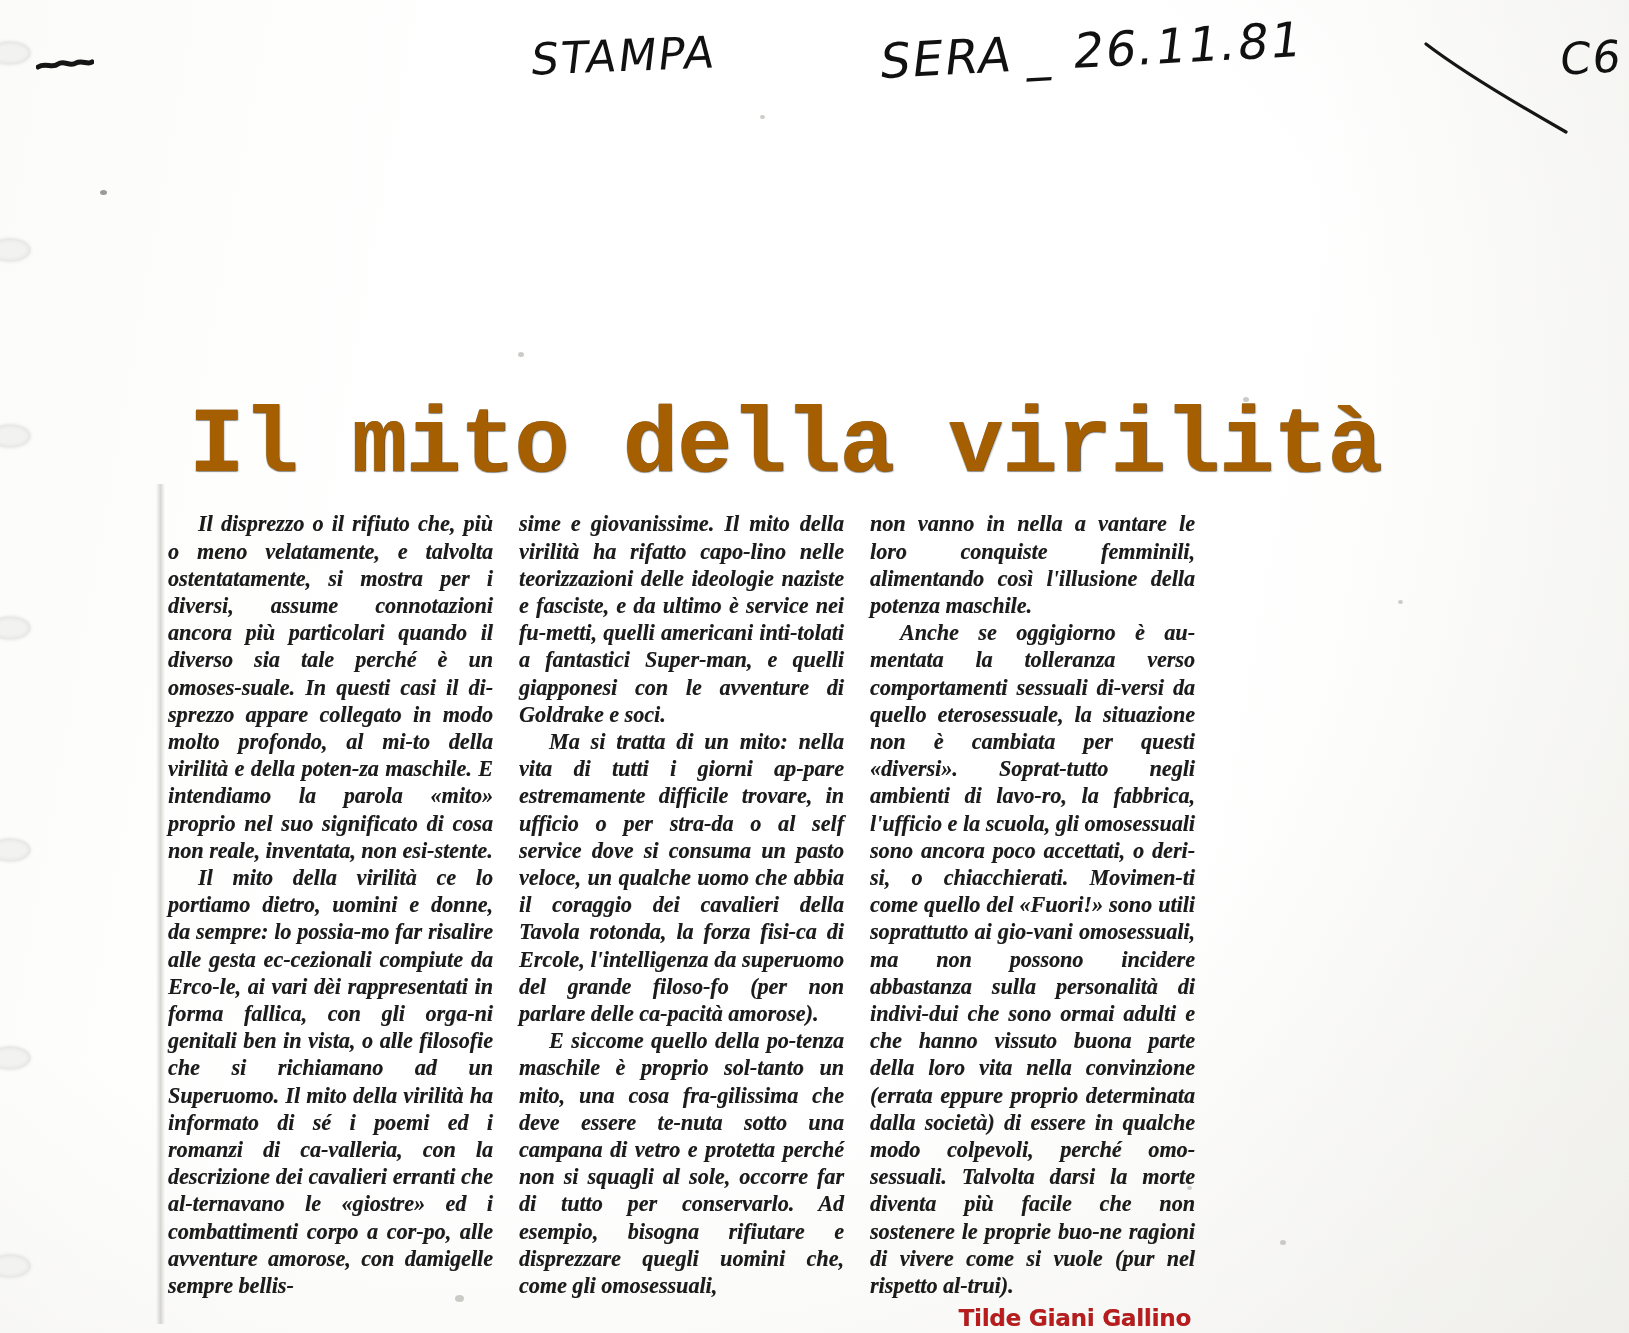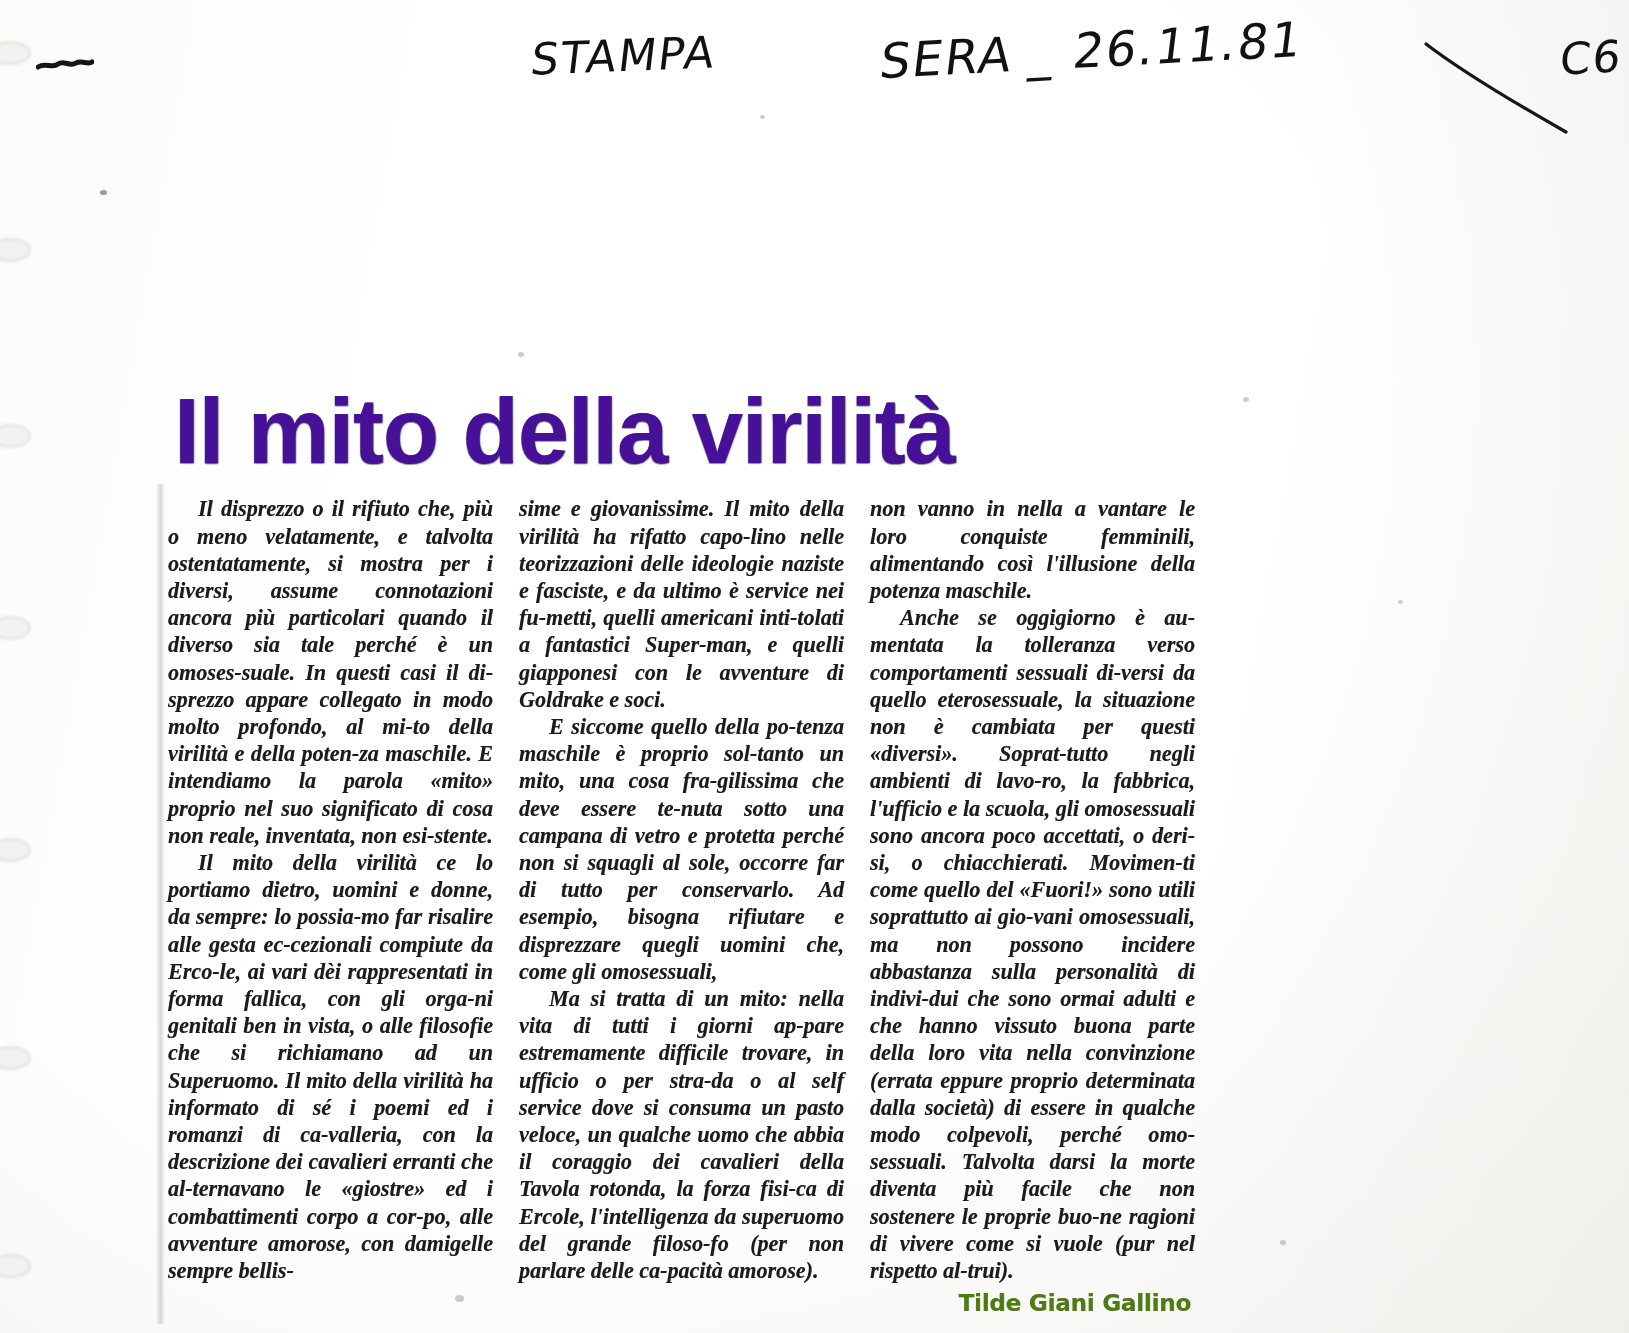--- a/index.html
+++ b/index.html
@@ -100,28 +100,28 @@
   #clipping {
     position: absolute;
     left: 168px;
     top: 388px;
     width: 1045px;
     height: 945px;
   }
 
   
   #headline {
-    margin: 0;
+    margin: 15px;
     padding: 0 0 0 6px;
-    font-family: Liberation Sans, sans-serif;
+    font-family: Liberation Mono, monospace;
     font-weight: 700;
     font-size: 92px;
     line-height: 0.95;
     letter-spacing: -1px;
-    color: #4c1d95;
+    color: #a16207;
     white-space: nowrap;
     
     text-shadow:
       0.6px 0.4px 0 rgba(20,20,20,0.55),
       -0.5px 0.6px 0 rgba(70,70,70,0.35),
       1.2px 1.1px 1.4px rgba(0,0,0,0.28);
     filter: contrast(1.12);
   }
 
   
@@ -155,21 +155,21 @@
   
   #byline {
     margin-top: 6px;
     text-align: right;
     padding-right: 4px;
     font-family: "DejaVu Sans", sans-serif;
     font-style: normal;
     font-weight: 700;
     font-size: 23px;
     letter-spacing: -0.2px;
-    color: #4d7c0f;
+    color: #b91c1c;
     text-shadow: 0.4px 0.3px 0.4px rgba(0,0,0,0.4);
   }
 
   
   #clip-edge-left {
     position: absolute;
     left: -12px;
     top: 96px;
     width: 9px;
     height: 840px;
@@ -231,22 +231,22 @@
 
     <div id="columns">
 
       <div class="news-column">
         <p>Il disprezzo o il rifiuto che, più o meno velatamente, e talvolta ostentatamente, si mostra per i diversi, assume connotazioni ancora più particolari quando il diverso sia tale perché è un omoses-suale. In questi casi il di-sprezzo appare collegato in modo molto profondo, al mi-to della virilità e della poten-za maschile. E intendiamo la parola «mito» proprio nel suo significato di cosa non reale, inventata, non esi-stente.</p>
         <p>Il mito della virilità ce lo portiamo dietro, uomini e donne, da sempre: lo possia-mo far risalire alle gesta ec-cezionali compiute da Erco-le, ai vari dèi rappresentati in forma fallica, con gli orga-ni genitali ben in vista, o alle filosofie che si richiamano ad un Superuomo. Il mito della virilità ha informato di sé i poemi ed i romanzi di ca-valleria, con la descrizione dei cavalieri erranti che al-ternavano le «giostre» ed i combattimenti corpo a cor-po, alle avventure amorose, con damigelle sempre bellis-</p>
       </div>
 
       <div class="news-column">
         <p class="continuation">sime e giovanissime. Il mito della virilità ha rifatto capo-lino nelle teorizzazioni delle ideologie naziste e fasciste, e da ultimo è service nei fu-metti, quelli americani inti-tolati a fantastici Super-man, e quelli giapponesi con le avventure di Goldrake e soci.</p>
+        <p>Ma si tratta di un mito: nella vita di tutti i giorni ap-pare estremamente difficile trovare, in ufficio o per stra-da o al self service dove si consuma un pasto veloce, un qualche uomo che abbia il coraggio dei cavalieri della Tavola rotonda, la forza fisi-ca di Ercole, l'intelligenza da superuomo del grande filoso-fo (per non parlare delle ca-pacità amorose).</p>
         <p>E siccome quello della po-tenza maschile è proprio sol-tanto un mito, una cosa fra-gilissima che deve essere te-nuta sotto una campana di vetro e protetta perché non si squagli al sole, occorre far di tutto per conservarlo. Ad esempio, bisogna rifiutare e disprezzare quegli uomini che, come gli omosessuali,</p>
-        <p>Ma si tratta di un mito: nella vita di tutti i giorni ap-pare estremamente difficile trovare, in ufficio o per stra-da o al self service dove si consuma un pasto veloce, un qualche uomo che abbia il coraggio dei cavalieri della Tavola rotonda, la forza fisi-ca di Ercole, l'intelligenza da superuomo del grande filoso-fo (per non parlare delle ca-pacità amorose).</p>
       </div>
 
       <div class="news-column">
         <p class="continuation">non vanno in nella a vantare le loro conquiste femminili, alimentando così l'illusione della potenza maschile.</p>
         <p>Anche se oggigiorno è au-mentata la tolleranza verso comportamenti sessuali di-versi da quello eterosessuale, la situazione non è cambiata per questi «diversi». Soprat-tutto negli ambienti di lavo-ro, la fabbrica, l'ufficio e la scuola, gli omosessuali sono ancora poco accettati, o deri-si, o chiacchierati. Movimen-ti come quello del «Fuori!» sono utili soprattutto ai gio-vani omosessuali, ma non possono incidere abbastanza sulla personalità di indivi-dui che sono ormai adulti e che hanno vissuto buona parte della loro vita nella convinzione (errata eppure proprio determinata dalla società) di essere in qualche modo colpevoli, perché omo-sessuali. Talvolta darsi la morte diventa più facile che non sostenere le proprie buo-ne ragioni di vivere come si vuole (pur nel rispetto al-trui).</p>
         <div id="byline">Tilde Giani Gallino</div>
       </div>
 
     </div>
   </article>

